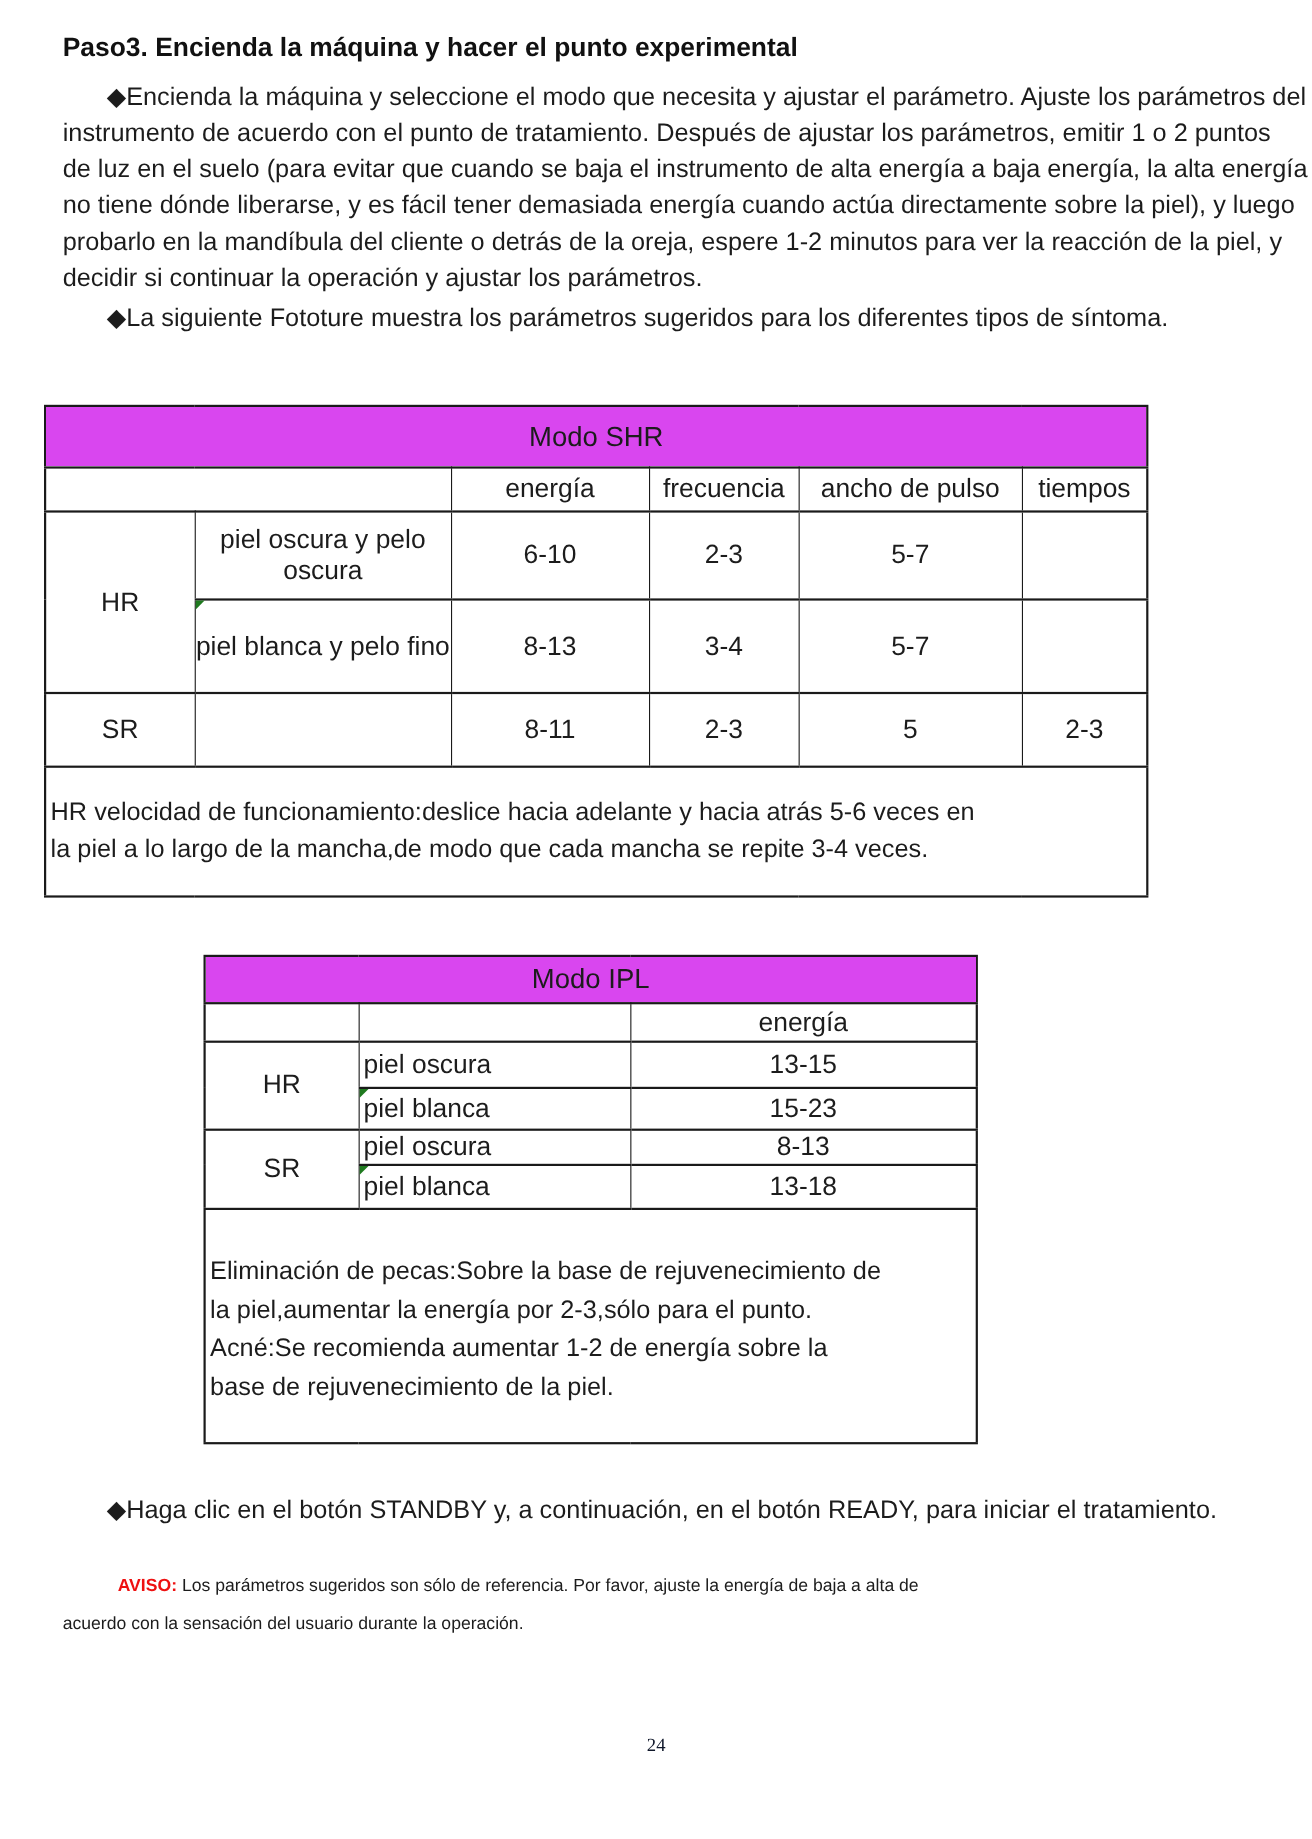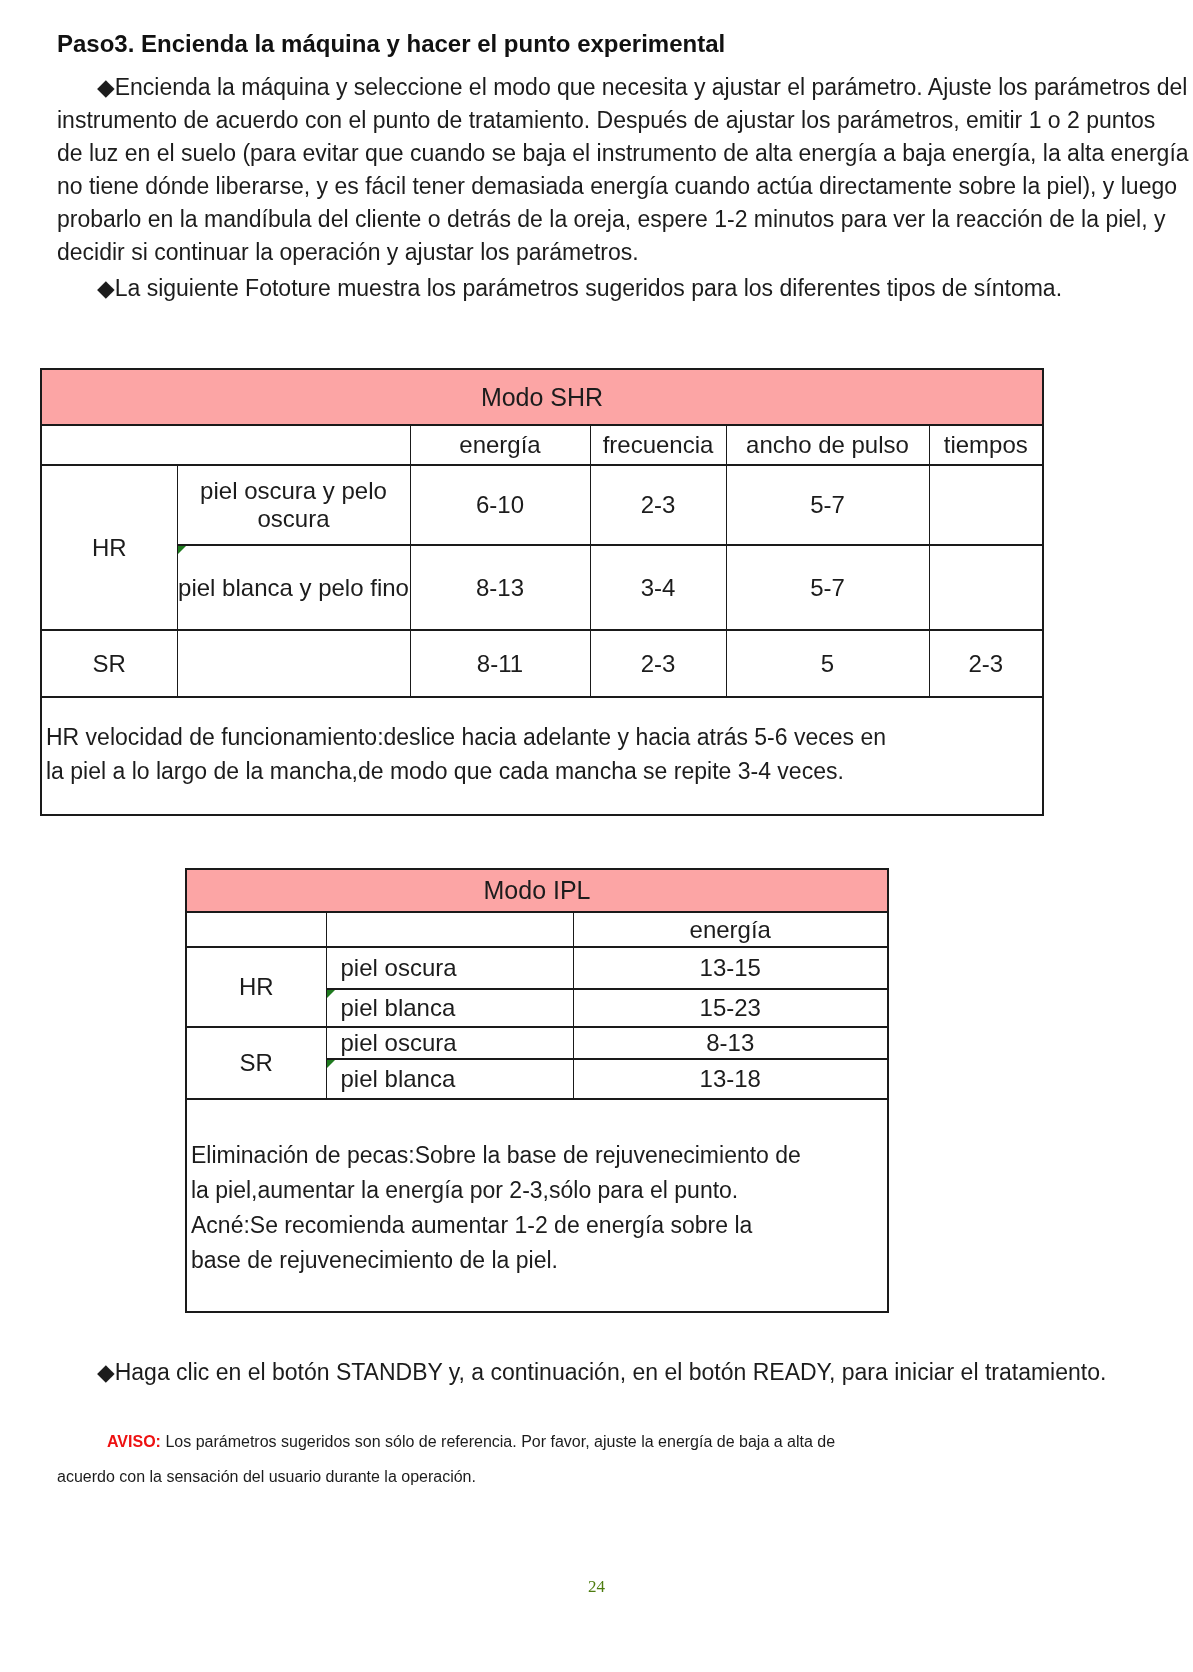--- a/index.html
+++ b/index.html
@@ -45,62 +45,62 @@
     text-align:center;
     vertical-align:middle;
     font-size:24px;
     color:#1c1c1c;
     padding:0;
     position:relative;
     overflow:visible;
   }
   table{border:2px solid #1a1a1a;}
   .green-row td{
-    background:#fca5a5;
+    background:#d946ef;
     font-size:25px;
   }
   .shr-table{left:40px;top:368px;width:1002px;}
   .ipl-table{left:185px;top:868px;width:702px;}
 
   .note-cell{
     text-align:left;
     vertical-align:top;
   }
   .note-cell .note-line{
     white-space:nowrap;
     font-size:23px;
     line-height:34px;
     padding-left:4px;
   }
   .shr-table .note-cell{padding-top:22px;}
   .ipl-table .note-cell{padding-top:38px;margin-left:48px;}
   .ipl-table .note-cell .note-line{line-height:35px;}
 
-  .left-cell{text-align:left;padding-left:14px;}
+  .left-cell{text-align:left;padding-left:4px;}
 
   
   .corner-marker{
     position:absolute;
     top:0;left:0;
     width:0;height:0;
     border-top:8px solid #1f7a1f;
     border-right:8px solid transparent;
   }
 
   
   .aviso{left:57px;top:1424px;}
   .aviso .line{white-space:nowrap;font-size:16px;line-height:35px;}
   .aviso .first{padding-left:50px;}
   .aviso-label{color:#ee1111;font-weight:bold;}
 
   .pageno{
     left:0;top:1577px;width:1193px;
     text-align:center;
     font-family:"Liberation Serif","DejaVu Serif",serif;
-    font-size:17px;color:#4d7c0f;
+    font-size:17px;color:#0f172a;
   }
 </style>
 </head>
 <body>
 
 <div class="abs title">Paso3. Encienda la máquina y hacer el punto experimental</div>
 
 <div class="abs para" style="top:71px;">
   <div class="line indent">◆Encienda la máquina y seleccione el modo que necesita y ajustar el parámetro. Ajuste los parámetros del</div>
   <div class="line">instrumento de acuerdo con el punto de tratamiento. Después de ajustar los parámetros, emitir 1 o 2 puntos</div>

